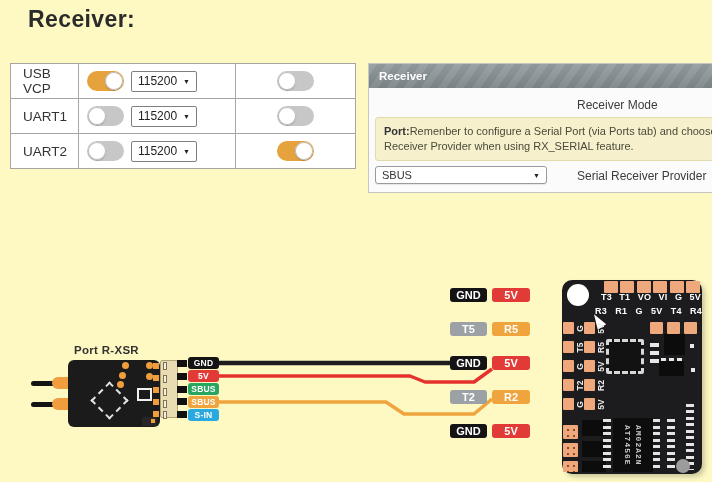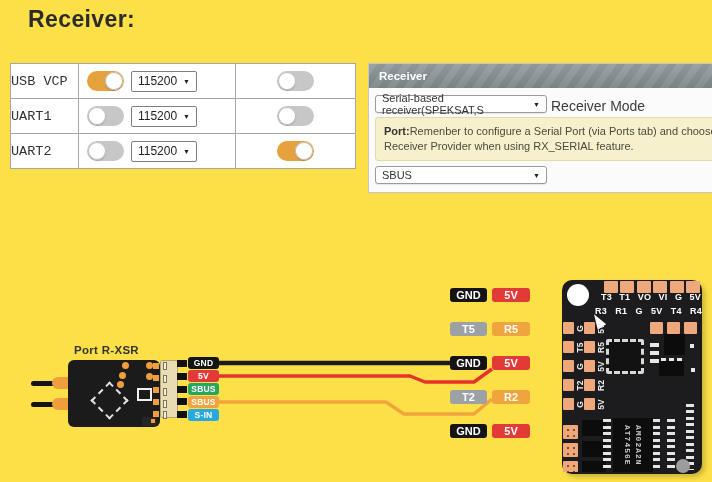--- a/index.html
+++ b/index.html
@@ -1,31 +1,31 @@
 <!DOCTYPE html>
 <html style="--accent: #e6a23c; --table_header: #8a9295; --note_bg: #f6f0cd; --note_border: #e3daa9; --pill_black: #141414; --pill_red: #e23a36; --pill_green: #28a55e; --pill_orange: #efa43d; --pill_gray: #9ba1a5; --pill_blue: #29a9de; --wire_black: #1d1d1d; --wire_red: #e6322c; --wire_orange: #efa43d; --pad: #efa77c; --connector: #e9dcb2;"><head>
 <meta charset="utf-8">
 <style>
   * { margin:0; padding:0; box-sizing:border-box; }
   html,body { background:#fff; }
   body { font-family:"Liberation Sans", sans-serif; }
-  #app { position:relative; width:712px; height:482px; overflow:hidden; background:#fde047; }
+  #app { position:relative; width:712px; height:482px; overflow:hidden; background:#fef9c3; }
 
   
   #page-title { position:absolute; left:28px; top:6px; font-size:23px; font-weight:bold;
     color:#2b2b2b; letter-spacing:0.4px; }
 
   
   .ports { position:absolute; left:10px; top:63px; border-collapse:collapse; table-layout:fixed; }
   .ports th, .ports td { border:1px solid #a6a6a6; }
   .ports th { height:24px; background:var(--table_header); color:#fff; font-size:12px;
     font-weight:normal; }
   .ports th.l { text-align:left; padding-left:8px; }
   .ports td { height:35px; font-size:13.5px; color:#333; background:#fff; }
-  .ports td.ident { padding-left:0;font-family:Liberation Mono, monospace; }
+  .ports td.ident { padding-left:12px; }
   .cellflex { display:flex; align-items:center; gap:7px; padding-left:8px; }
   .toggle { position:relative; width:37px; height:20px; border-radius:10px; background:#c7c7c7;
     flex:none; cursor:pointer; }
   .toggle .knob { position:absolute; top:1px; left:1px; width:18px; height:18px; border-radius:50%;
     background:#fff; box-shadow:inset 0 0 0 1px #b9b9b9, 0 1px 1px rgba(0,0,0,.2); }
   .toggle.on { background:var(--accent); }
   .toggle.on .knob { left:auto; right:1px; }
   .toggle.center { margin:0 auto; }
   .selbox { width:66px; height:21px; border:1px solid #7f7f7f; border-radius:2px; background:#fff;
     display:flex; align-items:center; justify-content:center; gap:6px; font-size:12px; color:#222;
@@ -38,21 +38,21 @@
   .panel-header { height:24px; line-height:24px; padding-left:10px; color:#fff; font-size:11.5px;
     font-weight:bold;
     background:linear-gradient(180deg,#949d a0,#7e888b);
     background:repeating-linear-gradient(125deg, rgba(255,255,255,.05) 0 7px, rgba(0,0,0,.04) 7px 14px),
                linear-gradient(180deg,#959ea1,#7d8789); }
   .panel-body { position:relative; height:104px; }
   .sel { position:absolute; height:18px; width:172px; border:1px solid #9b9b9b; border-radius:3px;
     background:#fff; display:flex; align-items:center; justify-content:space-between; padding:0 6px;
     font-size:11px; color:#333; cursor:pointer; box-shadow:0 1px 1px rgba(0,0,0,.08); }
   .sel .caret { font-size:7px; }
-  .sel-label { position:absolute; left:182px; font-size:14px; color:#3c3c3c; white-space:nowrap; }
+  .sel-label { position:absolute; left:208px; font-size:12px; color:#3c3c3c; white-space:nowrap; }
   #mode-select { left:6px; top:7px; }
   #mode-label { top:10px; }
   #provider-select { left:6px; top:78px; }
   #provider-label { top:81px; }
   .note { position:absolute; left:6px; top:29px; width:412px; height:44px;
     background:var(--note_bg); border:1px solid var(--note_border); border-radius:3px;
     padding:6px 8px; font-size:11px; color:#4a4a3a; line-height:15px; overflow:hidden; }
   .note .nowrap { white-space:nowrap; }
   .note b { color:#333; }
 
@@ -191,33 +191,30 @@
               <div class="knob"></div>
             </div>
           </td>
     </tr>
   </tbody>
     </table>
 
   <div class="panel">
     <div class="panel-header">Receiver</div>
     <div class="panel-body">
-      <div class="sel" id="mode-select">
-        <span>Serial-based receiver(SPEKSAT,S</span>
-        <span class="caret">▼</span>
-      </div>
       <span class="sel-label" id="mode-label">Receiver Mode</span>
       <div class="note">
         <div class="nowrap"><b>Port:</b><span>Remenber to configure a Serial Port (via Ports tab) and choose a Serial</span></div>
         <div class="nowrap">Receiver Provider when using RX_SERIAL feature.</div>
       </div>
       <div class="sel" id="provider-select">
         <span>SBUS</span>
         <span class="caret">▼</span>
       </div>
+      <span class="sel-label" id="provider-label">Serial Receiver Provider</span>
     </div>
   </div>
 
   <svg class="wires" width="712" height="482" viewBox="0 0 712 482">
     <path class="w-black" d="M217 363 H468"></path>
     <path class="w-red" d="M217 376 H410 L425 382 H474 L492 369"></path>
     <path class="w-orange" d="M217 402 H386 L404 414 H474 L492 399"></path>
   </svg>
 
   <div class="abs" id="rx-name">Port R-XSR</div>

